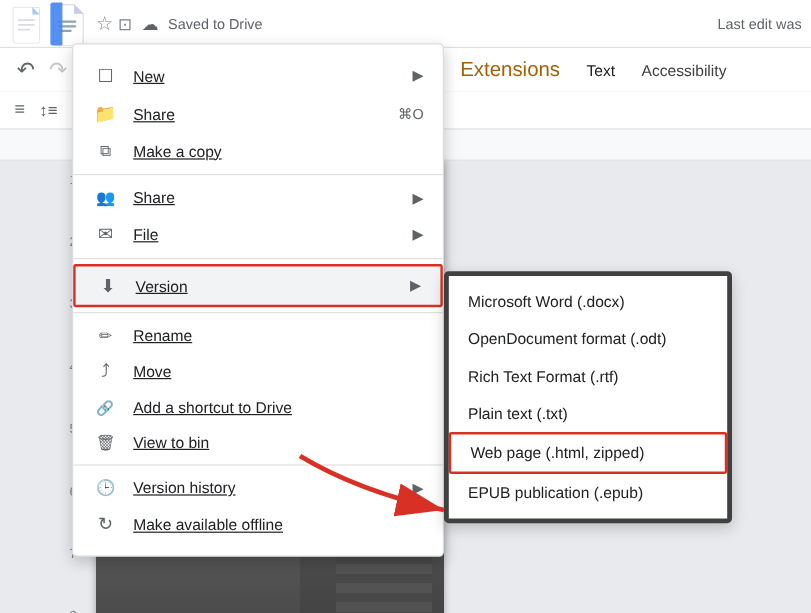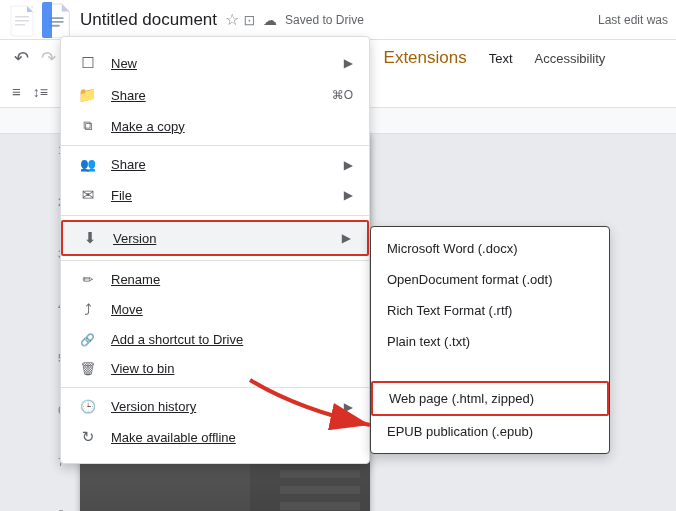--- a/index.html
+++ b/index.html
@@ -87,39 +87,38 @@
       font-size: 12px;
     }
 
     
     .submenu {
       position: absolute;
       top: 430px;
       left: 370px;
       width: 240px;
       background: #fff;
-      border: 1px solid #404040;
+      border: 4px solid #404040;
       border-radius: 4px;
       box-shadow: 0 4px 12px rgba(0,0,0,0.2);
       z-index: 101;
       padding: 6px 0;
     }
     .submenu-item {
       display: flex;
       align-items: center;
       padding: 8px 16px;
       cursor: pointer;
       color: #202124;
       font-size: 13px;
     }
     .submenu-item.highlighted {
       background: #fff;
       border: 2px solid #d93025;
       border-radius: 2px;
-      margin-top: 24px;
     }
   </style>
 </head>
 <body>
 
 <div class="top-bar">
 
   <svg width="28" height="36" viewBox="0 0 28 36" style="margin-right:6px;flex-shrink:0;">
     <rect width="22" height="28" x="3" y="4" rx="2" fill="#4285f4"></rect>
     <rect width="22" height="28" x="3" y="4" rx="2" fill="white"></rect>
@@ -135,21 +134,20 @@
   <div style="width:30px;height:36px;margin-right:8px;flex-shrink:0;position:relative;">
     <svg width="30" height="36" viewBox="0 0 30 38">
       <path d="M4,2 L20,2 L28,10 L28,36 Q28,38 26,38 L4,38 Q2,38 2,36 L2,4 Q2,2 4,2 Z" fill="white" stroke="#dadce0" stroke-width="1"></path>
       <path d="M20,2 L20,10 L28,10 Z" fill="#c5cae9"></path>
       <rect x="6" y="16" width="16" height="2" rx="1" fill="#90a4ae"></rect>
       <rect x="6" y="20" width="16" height="2" rx="1" fill="#90a4ae"></rect>
       <rect x="6" y="24" width="12" height="2" rx="1" fill="#90a4ae"></rect>
     </svg>
     <div style="position:absolute;top:0;left:0;width:10px;height:36px;background:#4285f4;border-radius:2px 0 0 2px;opacity:0.9;"></div>
   </div>
-  <span style="font-size:17px;color:#202124;margin-right:8px;">Untitled document</span>
   <span style="color:#80868b;font-size:16px;margin-right:4px;">☆</span>
   <span style="color:#80868b;font-size:14px;margin-right:8px;">⊡</span>
   <span style="color:#5f6368;font-size:14px;">☁</span>
   <span style="font-size:12px;color:#5f6368;margin-left:8px;">Saved to Drive</span>
   <span style="margin-left:auto;font-size:12px;color:#5f6368;">Last edit was</span>
 </div>
 
 <div class="menu-bar">
   <span style="color:#5f6368;font-size:18px;padding:4px 6px;cursor:pointer;">↶</span>
   <span style="color:#c5c5c5;font-size:18px;padding:4px 4px;cursor:pointer;">↷</span>

